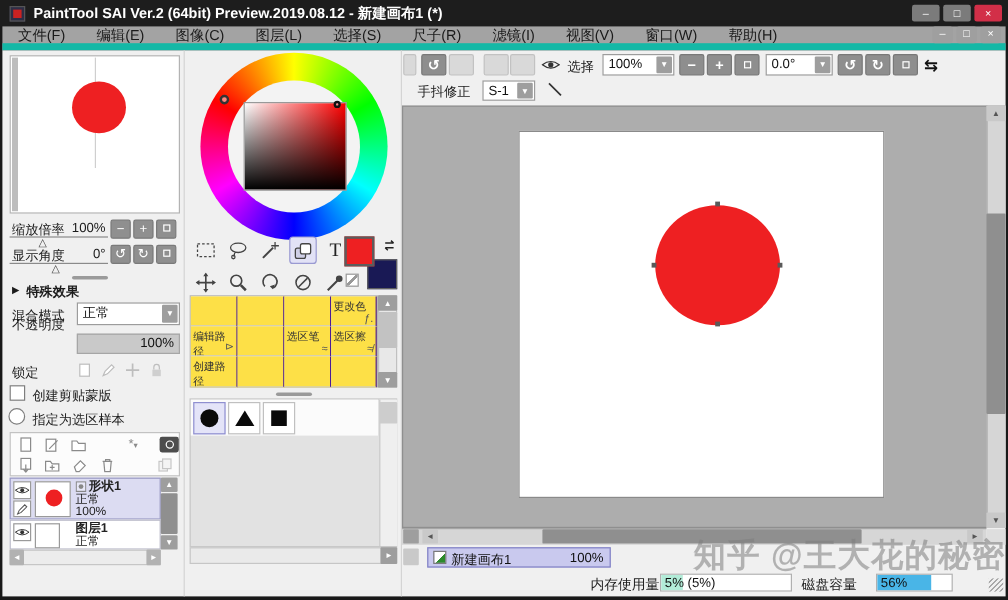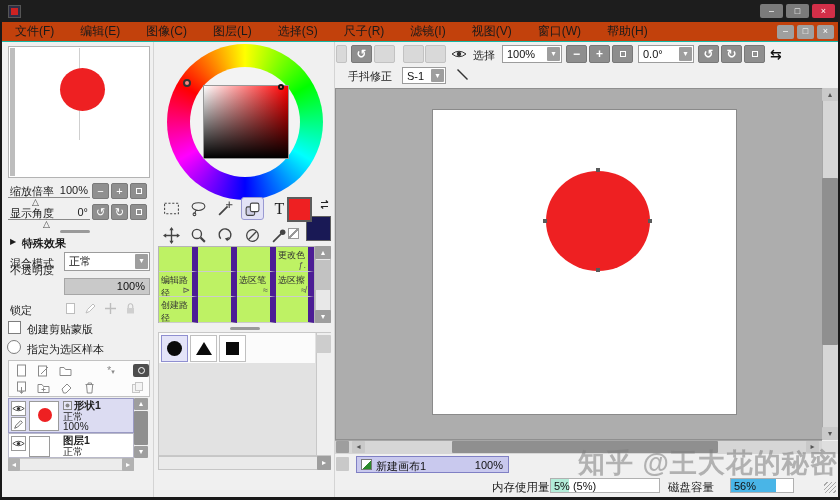--- a/index.html
+++ b/index.html
@@ -10,21 +10,21 @@
   
   .titlebar { position:absolute; left:0; top:0; width:100%; height:22px; background:#1d1d1d; display:flex; align-items:center; }
   .app-icon { width:13px; height:13px; margin:0 7px 0 8px; background:#2e2e46; border:1px solid #555; position:relative; }
   .app-icon::after { content:""; position:absolute; left:2px; top:2px; width:7px; height:7px; background:#c22; }
   .title-text { color:#fff; font-size:12px; font-weight:bold; white-space:nowrap; }
   .win-controls { margin-left:auto; display:flex; gap:3px; padding-right:5px; }
   .win-btn { width:23px; height:14px; background:#7b7b7b; border-radius:2px; color:#fff; font-size:9px; line-height:14px; text-align:center; }
   .win-btn.close { background:#d22f48; }
 
   
-  .menubar { position:absolute; left:2px; top:22px; right:2px; height:20px; background:#c2410c; border-bottom:1px solid #14b8a6; display:flex; align-items:center; font-size:12px; color:#1a1a1a; }
+  .menubar { position:absolute; left:2px; top:22px; right:2px; height:20px; background:#a3a3a3; border-bottom:6px solid #14b8a6; display:flex; align-items:center; font-size:12px; color:#1a1a1a; }
   .menu-item { padding:0 13px; line-height:19px; white-space:nowrap; }
   .mdi-controls { margin-left:auto; display:flex; gap:3px; padding-right:4px; }
   .mdi-btn { width:17px; height:14px; background:#9f9f9f; border-radius:2px; color:#fff; font-size:9px; line-height:13px; text-align:center; }
 
   .main { position:absolute; left:2px; top:42px; right:2px; bottom:3px; background:#f0f0f0; }
 
   
   .gbtn { position:absolute; width:17px; height:16px; background:#8f8f8f; border:1px solid #7a7a7a; border-radius:2px; color:#fff; font-size:11px; line-height:14px; text-align:center; }
   .tbtn { position:absolute; width:21px; height:18px; background:#8e8e8e; border:1px solid #787878; border-radius:2px; color:#fff; font-size:12px; line-height:16px; text-align:center; font-weight:bold; }
   .tbtn.dis { background:#d9d9d9; border-color:#c2c2c2; }
@@ -68,21 +68,21 @@
   .vsep { position:absolute; width:1px; background:#d4d4d4; }
   .wheel { position:absolute; left:167px; top:44px; width:156px; height:156px; border-radius:50%;
     background:conic-gradient(from 0deg,#ff0,#0f0 60deg,#0ff 120deg,#00f 180deg,#f0f 240deg,#f00 300deg,#ff0 360deg); }
   .wheel-hole { position:absolute; left:190px; top:67px; width:110px; height:110px; border-radius:50%; background:#f3f3f3; }
   .sv-square { position:absolute; left:203px; top:85px; width:86px; height:74px; border:1px solid #999;
     background:linear-gradient(to bottom,rgba(0,0,0,0),#000), linear-gradient(to right,#fff,#f00); }
   .ring-marker { position:absolute; width:8px; height:8px; border:2px solid #333; border-radius:50%; background:rgba(255,255,255,.5); }
   .toolbtn { position:absolute; width:23px; height:23px; border-radius:3px; text-align:center; }
   .toolbtn.sel { background:#e2e2f6; border:1px solid #9a9ad2; }
   .swatch { position:absolute; }
-  .grid-cell { position:absolute; background:#bef264; border-right:6px solid #4c1d95; border-bottom:1px solid #ccc; font-size:9px; color:#333; padding:2px 2px; overflow:hidden; }
+  .grid-cell { position:absolute; background:#fde047; border-right:1px solid #4c1d95; border-bottom:1px solid #ccc; font-size:9px; color:#333; padding:2px 2px; overflow:hidden; }
   .cell-ic { position:absolute; right:2px; bottom:1px; font-size:9px; color:#555; }
   .shape-cell { position:absolute; width:27px; height:27px; background:#fff; border:1px solid #c0c0c0; display:flex; align-items:center; justify-content:center; }
   .shape-cell.sel { background:#e4e4f8; border-color:#8f8fd0; }
   .shp-circle { width:15px; height:15px; border-radius:50%; background:#0a0a0a; }
   .shp-tri { width:0; height:0; border-left:8px solid transparent; border-right:8px solid transparent; border-bottom:13px solid #0a0a0a; }
   .shp-sq { width:13px; height:13px; background:#0a0a0a; }
 
   
   .viewport { position:absolute; left:335px; top:88px; width:503px; height:352px; background:#adadad; border:1px solid #8f8f8f; }
   .canvas { position:absolute; left:432px; top:109px; width:305px; height:306px; background:#fff; border:1px solid #8a8a8a; }
@@ -100,20 +100,21 @@
   .watermark { position:absolute; left:578px; top:445px; font-size:27px; font-weight:bold; color:rgba(125,125,125,.55); letter-spacing:1px; white-space:nowrap; z-index:60; }
   svg { display:block; }
 </style>
 </head>
 <body>
 
 <div class="window">
 
   <div class="titlebar">
     <div class="app-icon"></div>
+    <div class="title-text">PaintTool SAI Ver.2 (64bit) Preview.2019.08.12 - 新建画布1 (*)</div>
     <div class="win-controls">
       <div class="win-btn">–</div>
       <div class="win-btn">□</div>
       <div class="win-btn close">×</div>
     </div>
   </div>
 
   <div class="menubar">
     <div class="menu-item">文件(F)</div>
     <div class="menu-item">编辑(E)</div>

